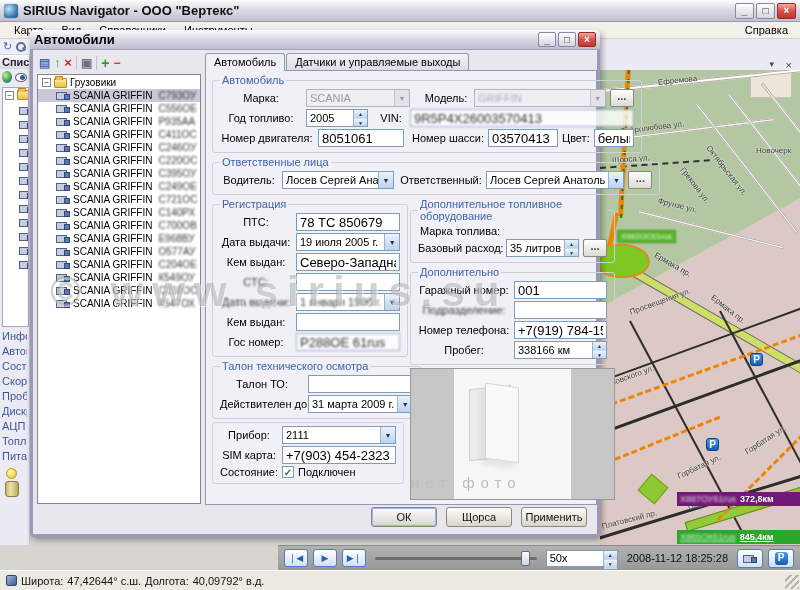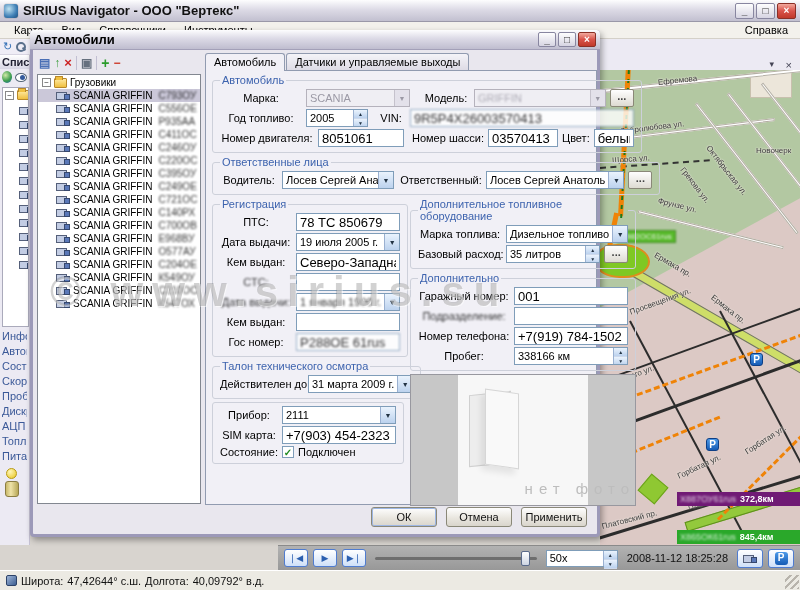--- a/index.html
+++ b/index.html
@@ -97,21 +97,21 @@
   .flabel{white-space:nowrap;flex:none;text-align:center;}
   .cols{display:flex;gap:6px;align-items:flex-start;}
   .col-l{width:192px;flex:none;}
   .col-r{flex:1;}
   .checkbox{width:12px;height:12px;border:1px solid #7f9db9;background:#fff;flex:none;
     font-size:10px;line-height:11px;text-align:center;color:#1d8a1d;font-weight:bold;}
   .photo-box{border:1px solid #98989f;height:132px;background:linear-gradient(90deg,#c7c7c7 0 21%,#f7f7f7 21% 79%,#c7c7c7 79%);
     position:relative;overflow:hidden;}
   .ph-folder-back{position:absolute;left:58px;top:18px;width:42px;height:72px;background:#ededed;border:1px solid #d0d0d0;transform:skewY(-6deg);}
   .ph-folder-front{position:absolute;left:74px;top:16px;width:34px;height:76px;background:#f9f9f9;border:1px solid #d6d6d6;transform:skewY(8deg);box-shadow:-4px 6px 6px rgba(0,0,0,.08);}
-  .ph-text{position:absolute;bottom:8px;left:0;right:0;text-align:right;color:#bdbdbd;font-size:15px;letter-spacing:6px;padding-left:16px;}
+  .ph-text{position:absolute;bottom:8px;left:0;right:0;text-align:left;color:#bdbdbd;font-size:15px;letter-spacing:6px;}
   .dlg-buttons{position:absolute;right:10px;bottom:7px;display:flex;gap:9px;}
 
   
   .map-panel{position:absolute;left:600px;top:39px;width:200px;height:506px;background:#eceaf3;}
   .map-head{height:31px;position:relative;}
   .map-head .ctl{position:absolute;top:20px;font-size:9px;color:#445;}
   .map-canvas{position:absolute;top:31px;left:0;right:0;bottom:0;background:#dcc9c5;overflow:hidden;}
   .green-zone{position:absolute;left:0;top:0;width:100%;height:100%;background:#b3c8a2;
     clip-path:polygon(0 0,100% 0,100% 27%,0 50%);}
   .road{position:absolute;transform-origin:left center;}
@@ -282,21 +282,21 @@
     <div class="pmark" style="left:106px;top:368px;">P</div>
     <div class="park"></div>
 
     <div>
 
         <div class="track-label" style="left: 77px; top: 422px; background: #701a75; text-align: right;">
           <span class="obscured">Х887ОУ61rus</span>
           <b>372,8км</b>
         </div>
 
-        <div class="track-label" style="left: 77px; top: 460px; background: rgb(42, 168, 42);">
+        <div class="track-label" style="left: 77px; top: 460px; background: rgb(42, 168, 42); text-decoration: underline;">
           <span class="obscured">Х865ОК61rus</span>
           <b>845,4км</b>
         </div>
       </div>
   </div>
 </div>
 
 <div class="dialog">
   <div class="dlg-title">
     <span>Автомобили</span>
@@ -530,20 +530,24 @@
             </div>
             <div class="frow">
               <span class="flabel" style="width:72px;">Гос номер:</span>
               <input class="xp-input obscured" value="Р288ОЕ 61rus" style="">
             </div>
           </fieldset>
 
           <fieldset>
             <legend>Талон технического осмотра</legend>
             <div class="frow">
+              <span class="flabel" style="width:84px;">Талон ТО:</span>
+              <input class="xp-input" style="">
+            </div>
+            <div class="frow">
               <span class="flabel" style="width:84px;">Действителен до:</span>
               <span class="xp-combo" style="flex:1;">
                 <span class="combo-text">31   марта   2009 г.</span>
                   <span class="combo-arrow">▼</span>
               </span>
             </div>
           </fieldset>
 
           <fieldset>
             <div class="frow">
@@ -563,24 +567,20 @@
               <span>Подключен</span>
             </div>
           </fieldset>
         </div>
 
         <div class="col-r">
           <fieldset>
             <legend>Дополнительное топливное оборудование</legend>
             <div class="frow">
               <span class="flabel" style="width:84px;">Марка топлива:</span>
-              <span class="xp-combo" style="flex:1;">
-                <span class="combo-text">Дизельное топливо</span>
-                  <span class="combo-arrow">▼</span>
-              </span>
             </div>
             <div class="frow">
               <span class="flabel" style="width:84px;">Базовый расход:</span>
               <span class="xp-combo" style="flex:1;">
                 <span class="combo-text">35 литров</span>
                 <span class="spin-arrows">
                     <span>▲</span>
                     <span>▼</span>
                   </span>
               </span>
@@ -619,21 +619,21 @@
             <div class="ph-folder-front"></div>
             <div class="ph-text">нет фото</div>
           </div>
         </div>
       </div>
     </div>
   </div>
 
   <div class="dlg-buttons">
     <span class="xp-btn default">ОК</span>
-    <span class="xp-btn">Отмена</span>
+    <span class="xp-btn">Щорса</span>
     <span class="xp-btn">Применить</span>
   </div>
 </div>
 
 <div class="player">
   <span class="p-btn" style="border-left-width:1px;">❘◀</span>
   <span class="p-btn">▶</span>
   <span class="p-btn">▶❘</span>
   <span class="p-slider">
       <span class="p-thumb"></span>

